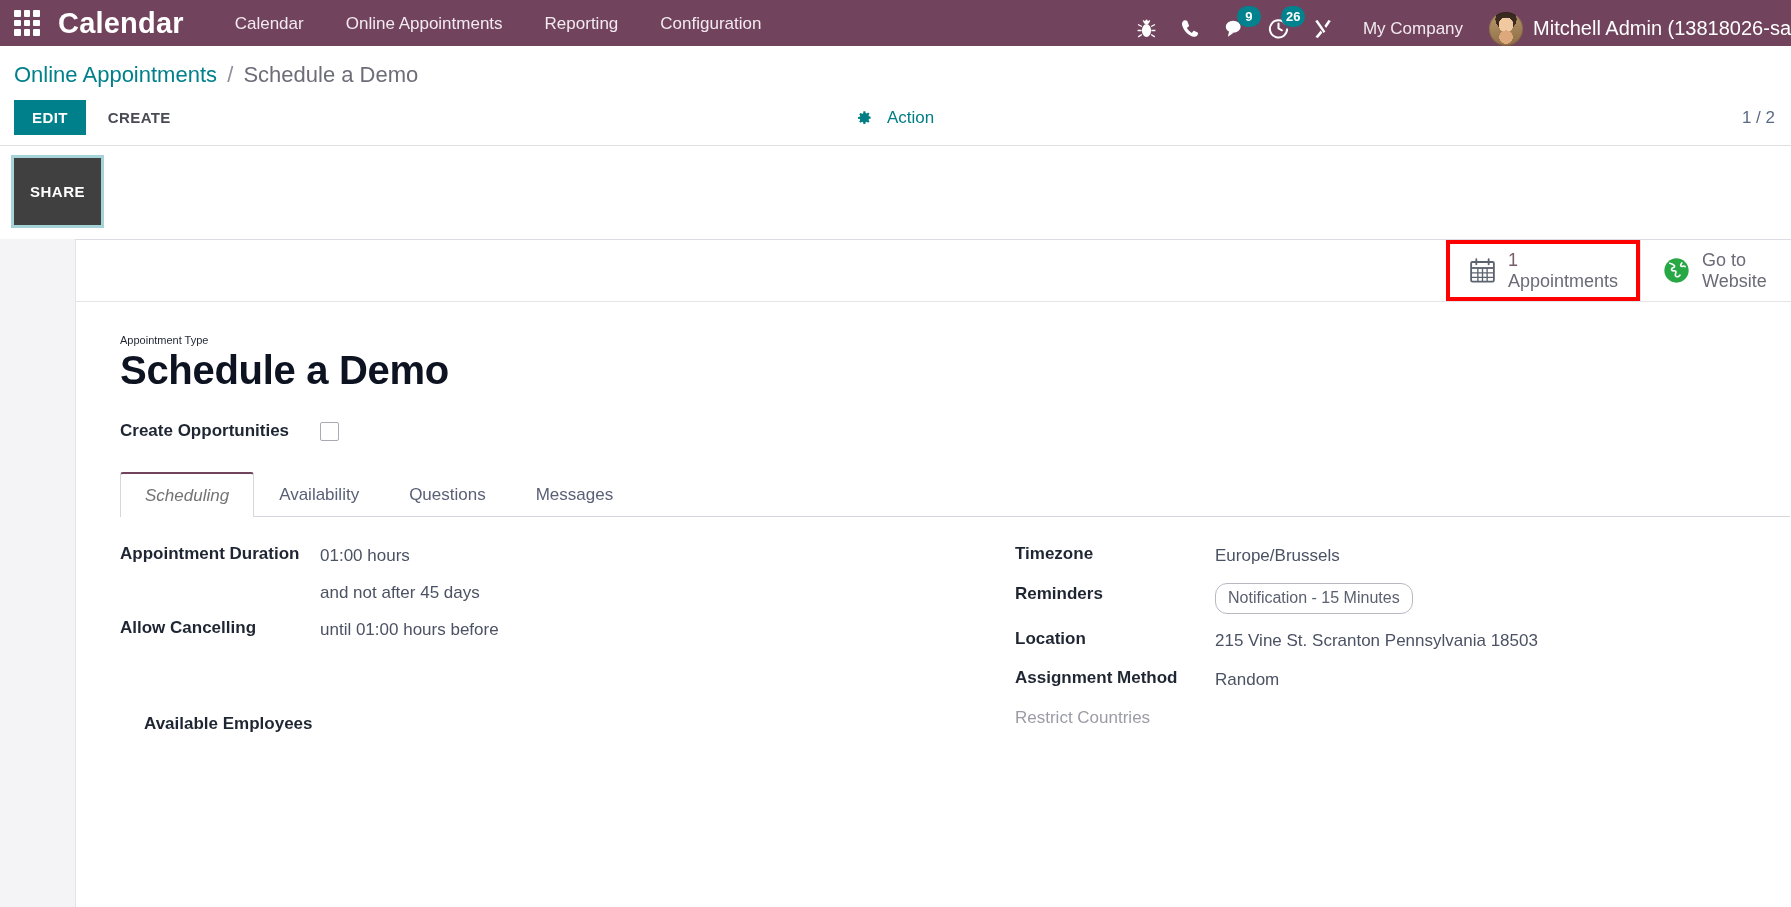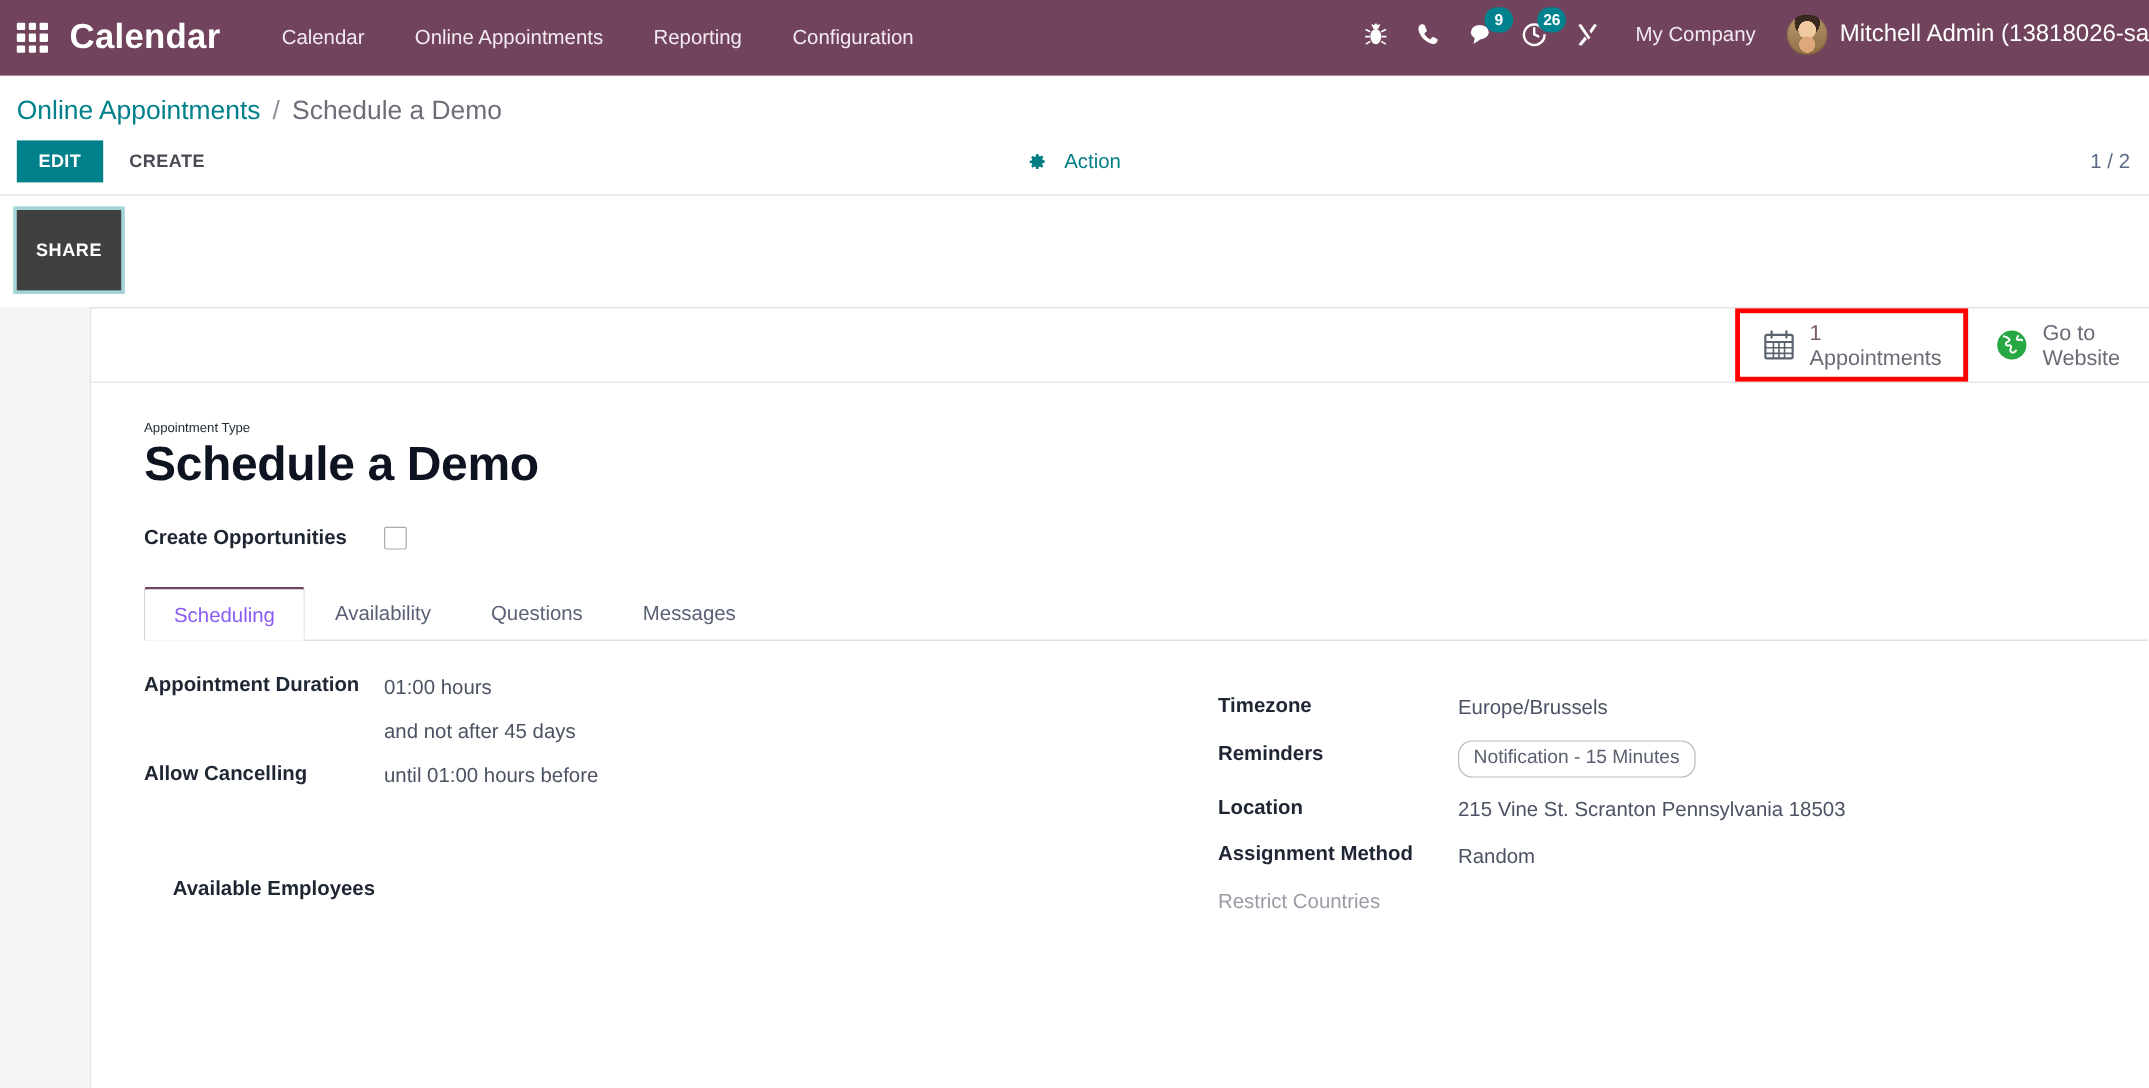--- a/index.html
+++ b/index.html
@@ -5,21 +5,21 @@
   * { box-sizing: border-box; margin: 0; padding: 0; }
   html, body {
     width: 1791px; height: 907px;
     font-family: "Liberation Sans", sans-serif;
     background: #ffffff;
     overflow: hidden;
   }
 
   
   .navbar {
-    height: 63px;
+    height: 46px;
     background: #71435c;
     display: flex;
     align-items: center;
     color: #ffffff;
     position: relative;
     padding-left: 10px;
   }
   .apps-grid {
     width: 34px; height: 34px;
     display: grid;
@@ -262,33 +262,34 @@
     color: #5a6176;
     padding: 12px 24px 11px 24px;
     border: 1px solid transparent;
     border-bottom: none;
     cursor: pointer;
     position: relative;
     top: 1px;
     white-space: nowrap;
   }
   .tab.active {
-    color: #8b5cf6;
+    color: #737373;
     background: #fff;
     border-color: #d6d6dd;
     border-top: 2px solid #71435c;
     border-radius: 3px 3px 0 0;
+    font-style: italic;
   }
 
   .cols {
     display: flex;
     padding-top: 26px;
   }
   .col { width: 50%; padding-right: 30px; }
-  .col.right { padding-left: 60px; margin-top: 17px; }
+  .col.right { padding-left: 60px; }
 
   .frow {
     display: flex;
     align-items: flex-start;
     margin-bottom: 14px;
   }
   .flabel {
     font-size: 17px;
     font-weight: bold;
     color: #1f2633;

